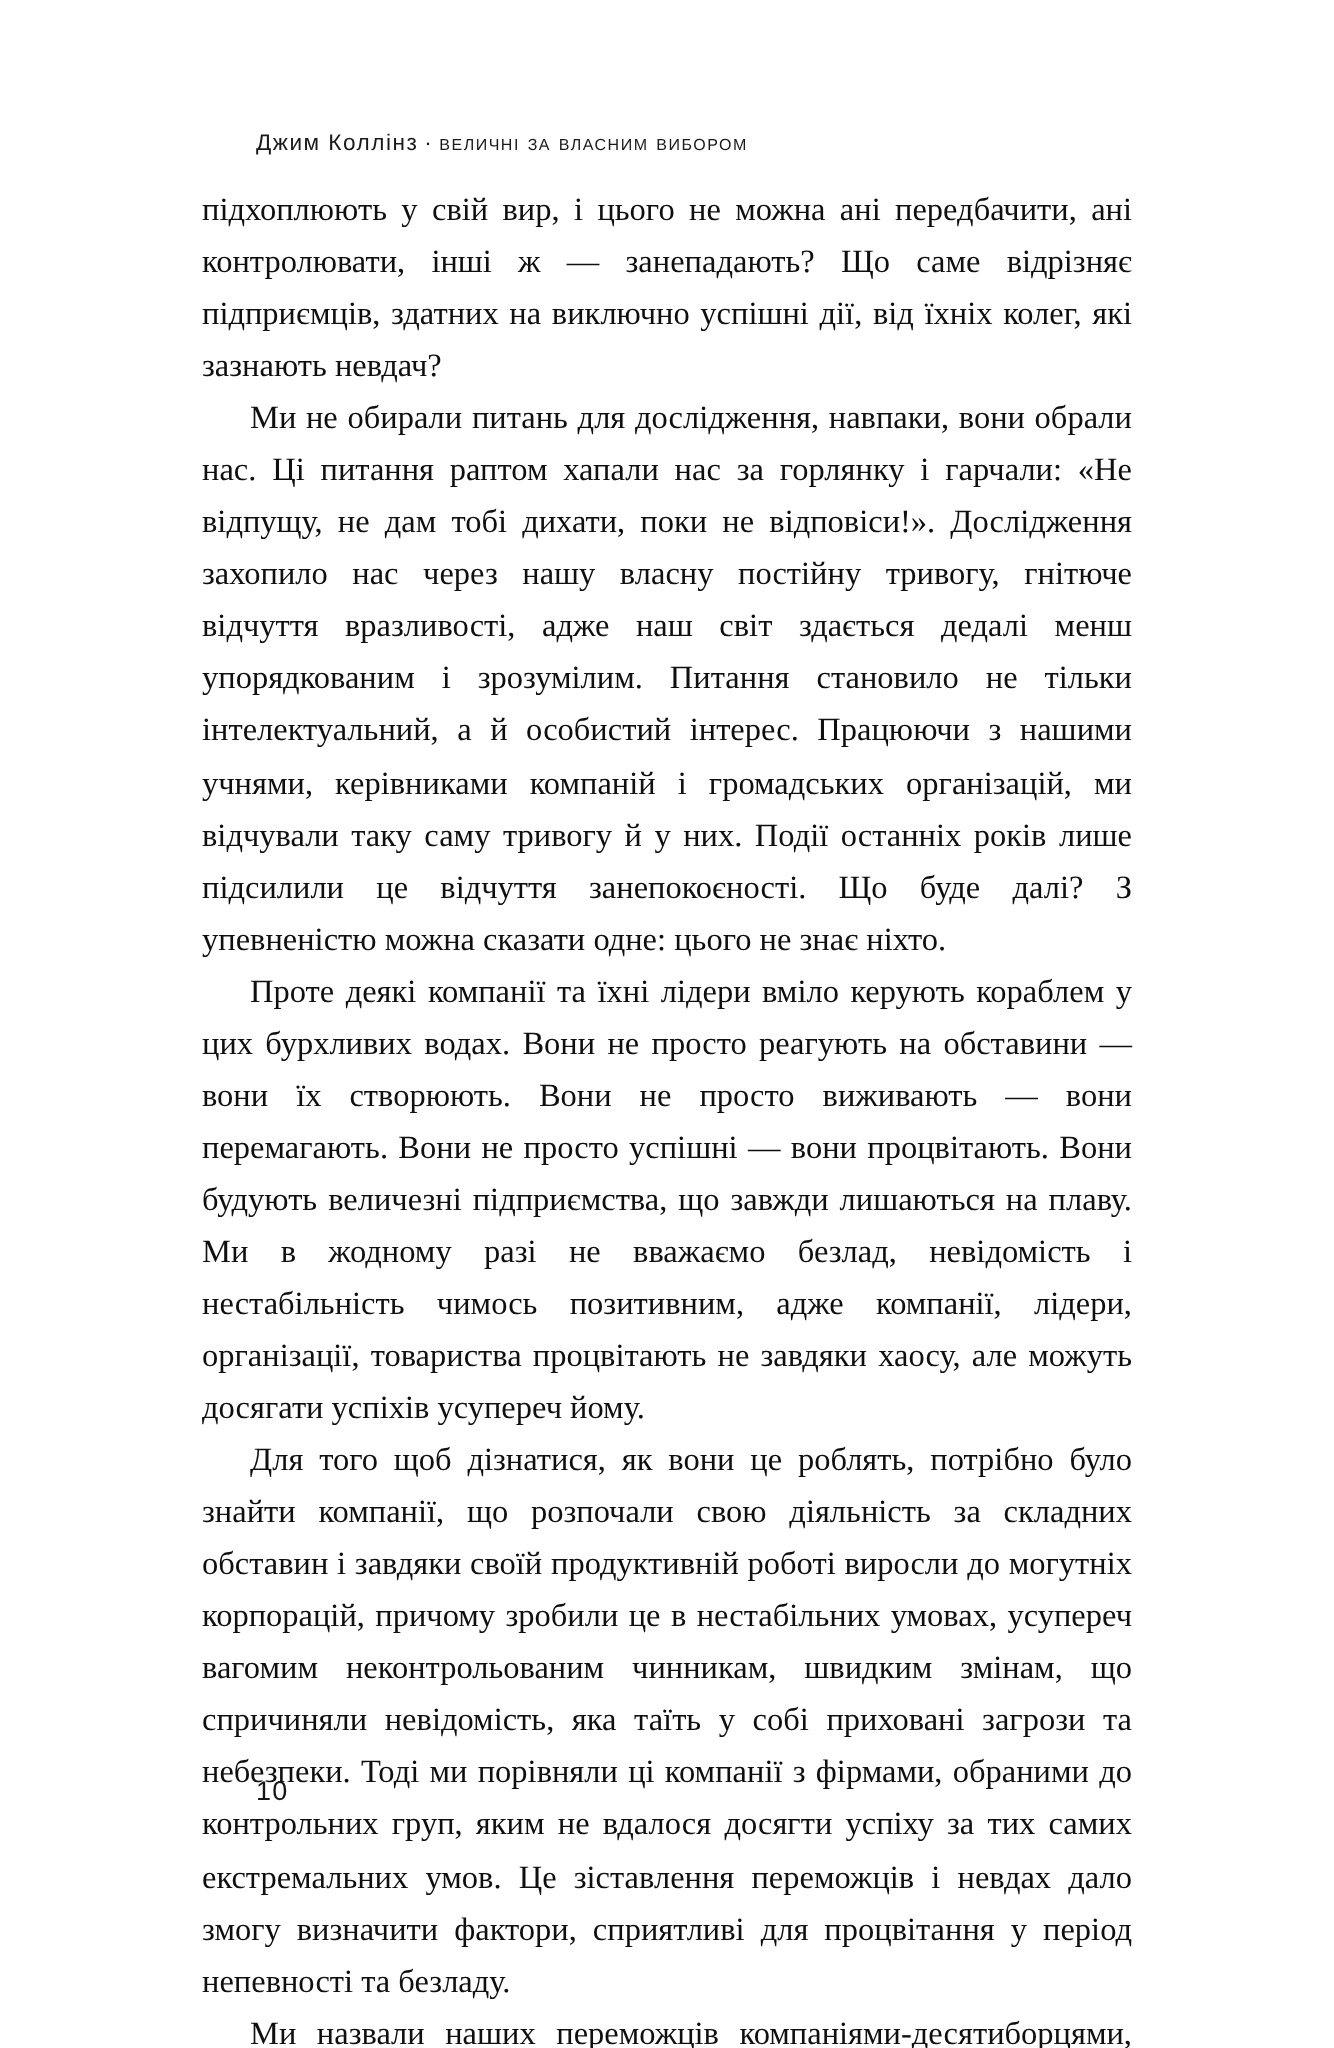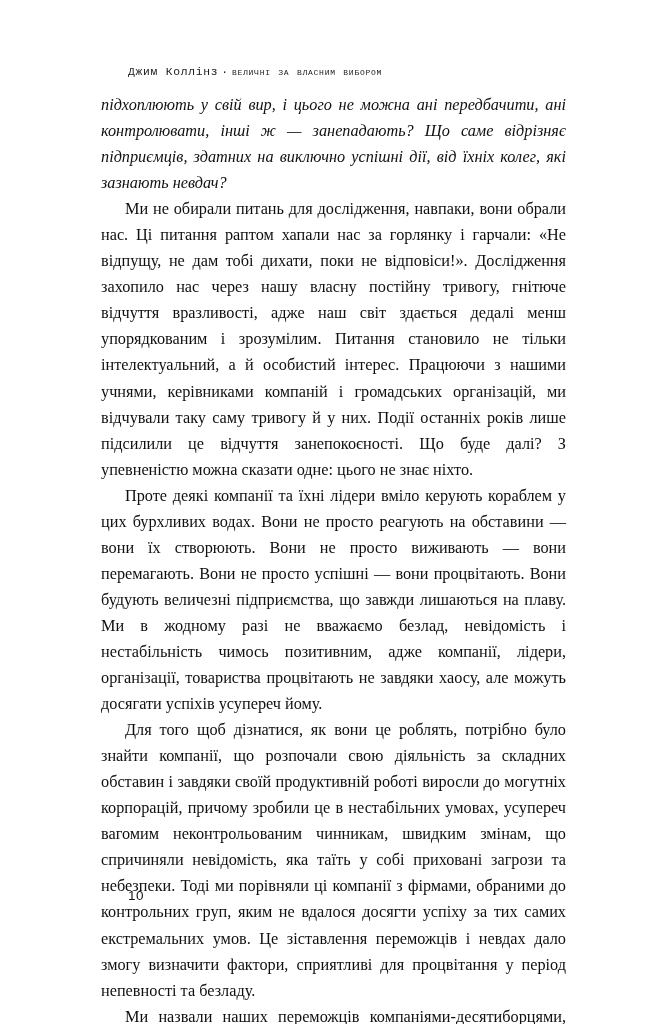--- a/index.html
+++ b/index.html
@@ -24,21 +24,21 @@
     box-sizing: border-box;
     background: #ffffff;
   }
 
   
   .running-head {
     position: absolute;
     left: 128px;
     top: 65px;
     width: 440px;
-    font-family: Liberation Mono, monospace;
+    font-family: Liberation Sans, sans-serif;
     font-size: 11.3px;
     line-height: 14px;
     letter-spacing: 0.75px;
     color: #1a1a1a;
     white-space: nowrap;
   }
   .running-head .author {
     font-variant: normal;
     text-transform: none;
   }
@@ -65,21 +65,20 @@
     text-justify: inter-word;
     hyphens: manual;
     color: #100f0f;
   }
   .textblock p {
     margin: 0;
     text-indent: 24px;
   }
   .textblock p.noindent {
     text-indent: 0;
-    font-style: italic;
   }
   .textblock p:last-child {
     
   }
 
   
   .folio {
     position: absolute;
     left: 128px;
     top: 888px;

